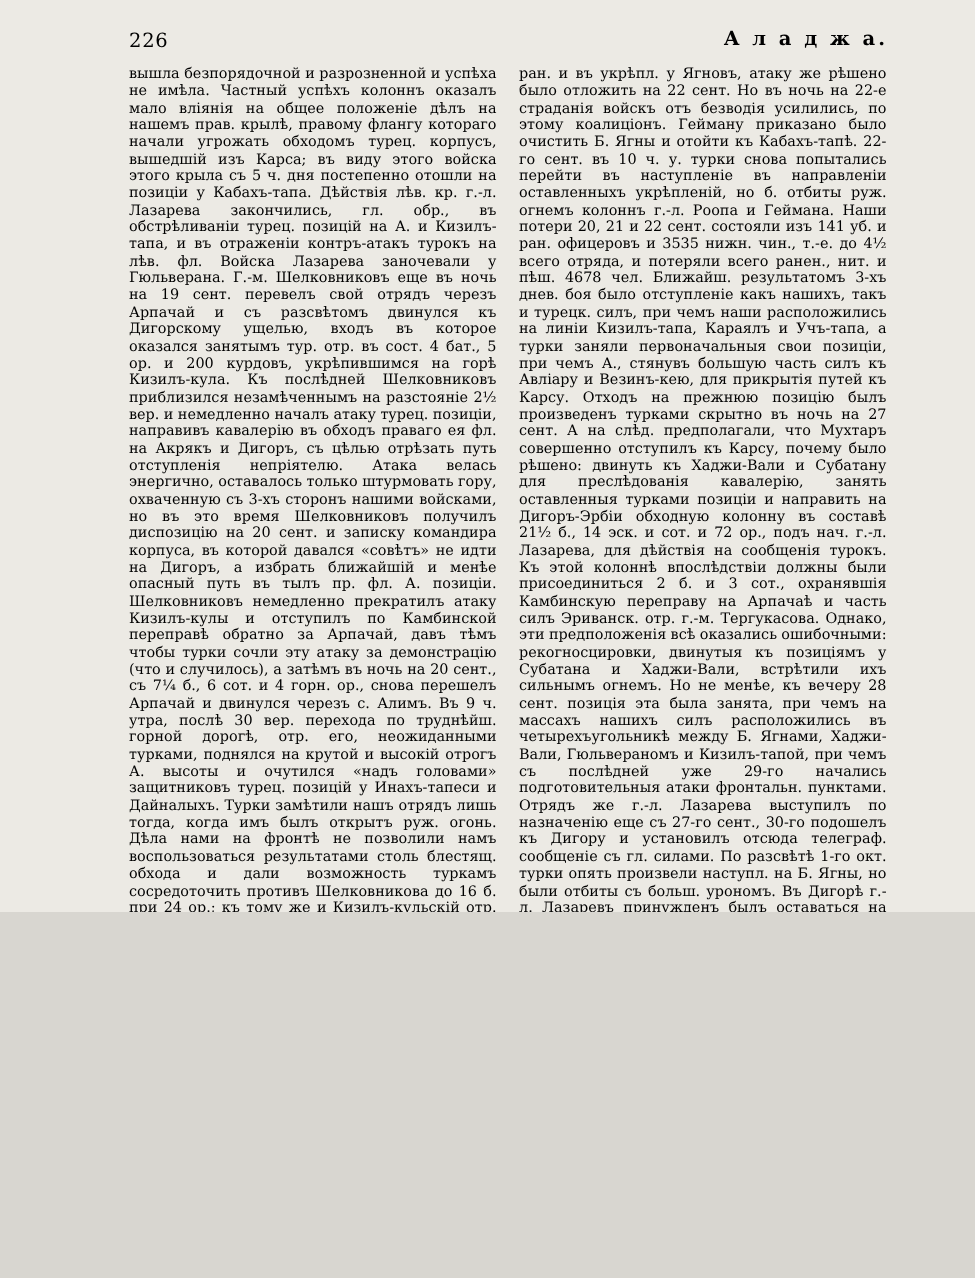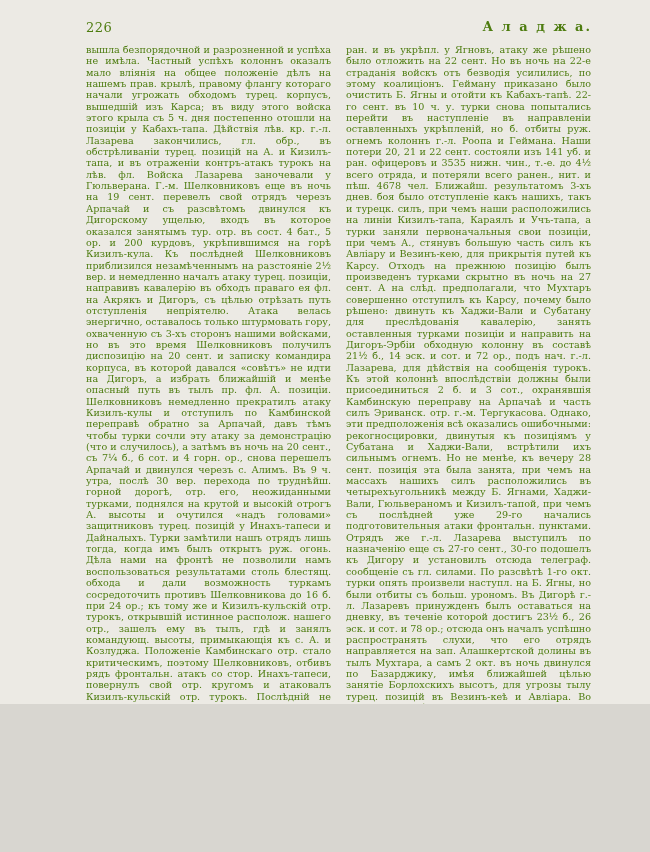--- a/index.html
+++ b/index.html
@@ -3,26 +3,26 @@
 <meta charset="utf-8">
 <style>
   html, body {
     margin: 0;
     padding: 0;
     background: #d8d6d0;
   }
   .page {
     position: relative;
     width: 650px;
-    height: 704px;
+    height: 608px;
     background: #eceae4;
     overflow: hidden;
     box-sizing: border-box;
     font-family: "DejaVu Serif", "Liberation Serif", serif;
-    color: #4d7c0f;
+    color: #000000;
   }
   .page-inner {
     position: absolute;
     left: 86px;
     top: 18px;
     width: 506px;
   }
   .header-row {
     position: relative;
     height: 24px;

